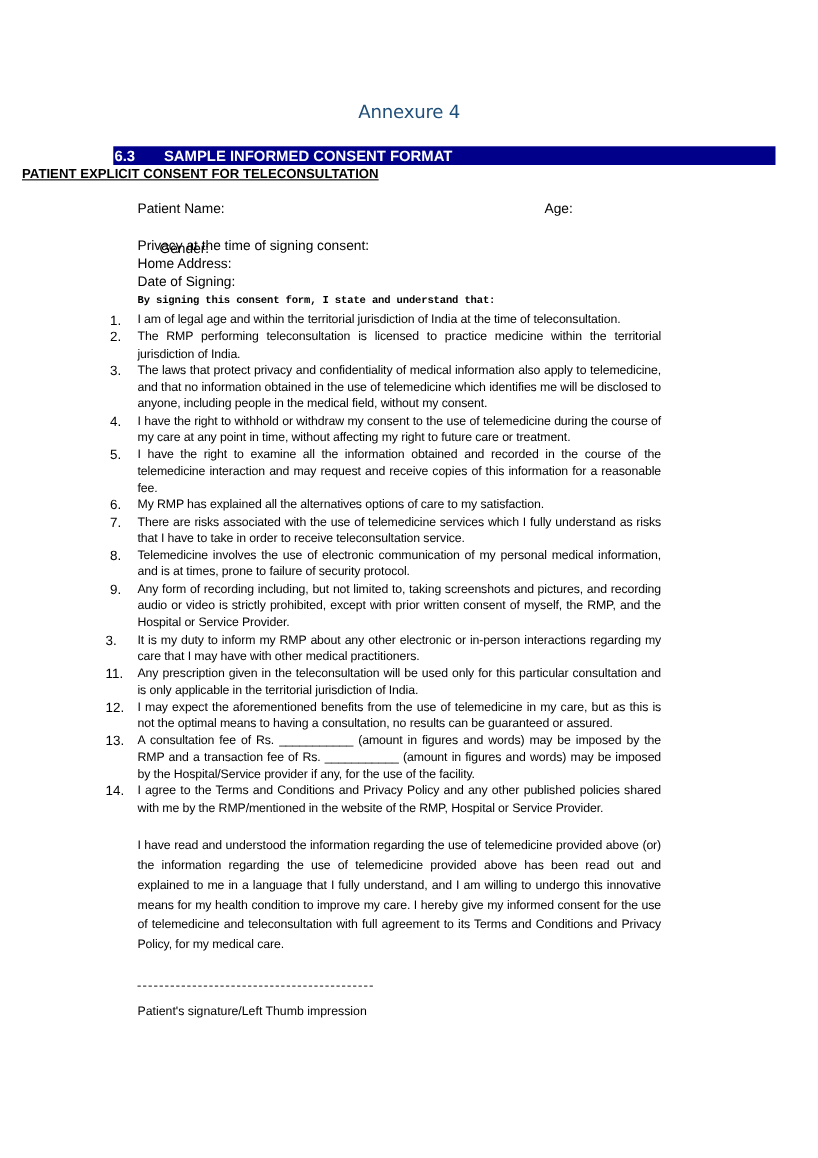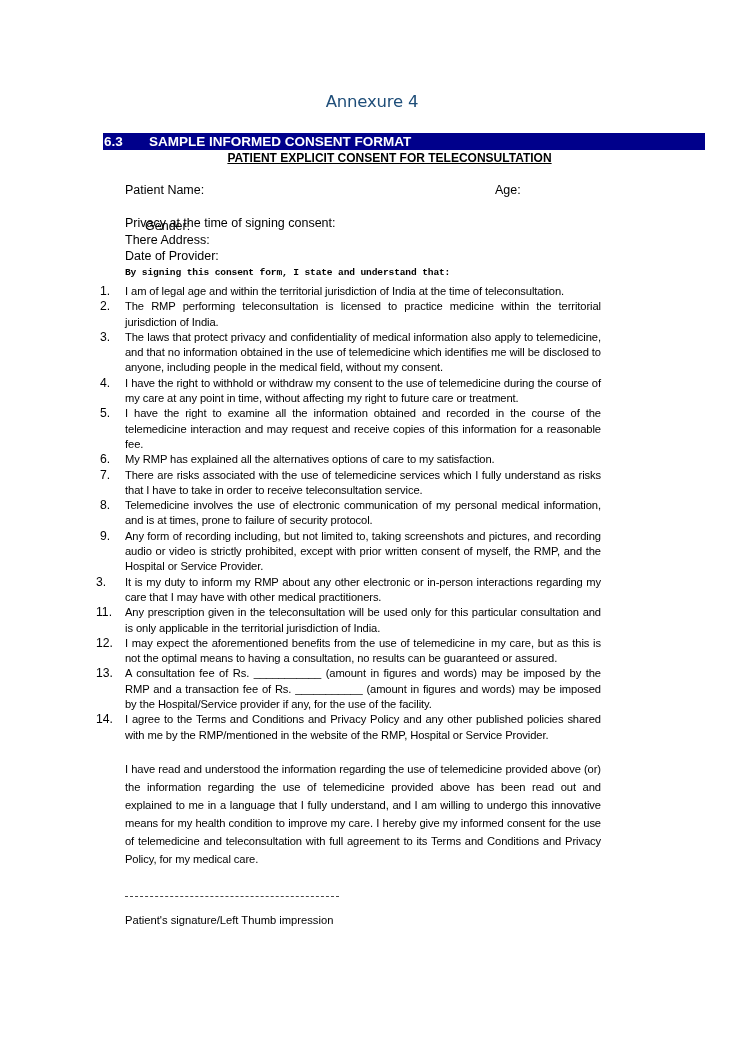--- a/index.html
+++ b/index.html
@@ -13,23 +13,23 @@
 
   .section-bar {
     position: absolute; left: 88px; top: 133px; width: 602px; height: 17px;
     background: #00008b; color: #fff;
     font-family: "Liberation Sans", sans-serif; font-weight: bold; font-size: 13.5px; line-height: 17px; margin-left: 15px;
   }
   .section-bar .num { position: absolute; left: 1px; top: 0; }
   .section-bar .title { position: absolute; left: 46px; top: 0; }
 
   .subtitle {
-    position: absolute; left: 0; width: 744px; top: 151px; text-align: center;
+    position: absolute; left: 0; width: 744px; top: 151px; text-align: left;
     font-family: "Liberation Sans", sans-serif; font-weight: bold; font-size: 12px; text-decoration: underline;
-    padding-left: 35px; box-sizing: border-box;
+    padding-left: 20px; box-sizing: border-box;
   }
 
   .field {
     position: absolute; font-family: "Liberation Sans", sans-serif; font-weight: normal; font-size: 12.5px;
   }
 
   .intro {
     position: absolute; left: 125px; top: 267px;
     font-family: Liberation Mono, monospace; font-weight: bold; font-size: 9.6px; letter-spacing: -0.15px;
   }
@@ -69,22 +69,22 @@
     <span class="num">6.3</span>
     <span class="title">SAMPLE INFORMED CONSENT FORMAT</span>
   </div>
 
   <div class="subtitle">PATIENT EXPLICIT CONSENT FOR TELECONSULTATION</div>
 
   <div class="field" style="left:125px; top:183px;">Patient Name:</div>
   <div class="field" style="left:495px; top:183px;">Age:</div>
   <div class="field" style="left:145px; top:199px;margin-top:20px;">Gender:</div>
   <div class="field" style="left:125px; top:216px;">Privacy at the time of signing consent:</div>
-  <div class="field" style="left:125px; top:233px;">There Address:</div>
-  <div class="field" style="left:125px; top:249px;">Date of Provider:</div>
+  <div class="field" style="left:125px; top:233px;">Home Address:</div>
+  <div class="field" style="left:125px; top:249px;">Date of Signing:</div>
 
   <div class="intro">By signing this consent form, I state and understand that:</div>
 
   <div class="items">
     <div class="item">
         <span class="n">1.</span>
         <span class="t">I am of legal age and within the territorial jurisdiction of India at the time of teleconsultation.</span>
       </div>
     <div class="item">
         <span class="n">2.</span>

